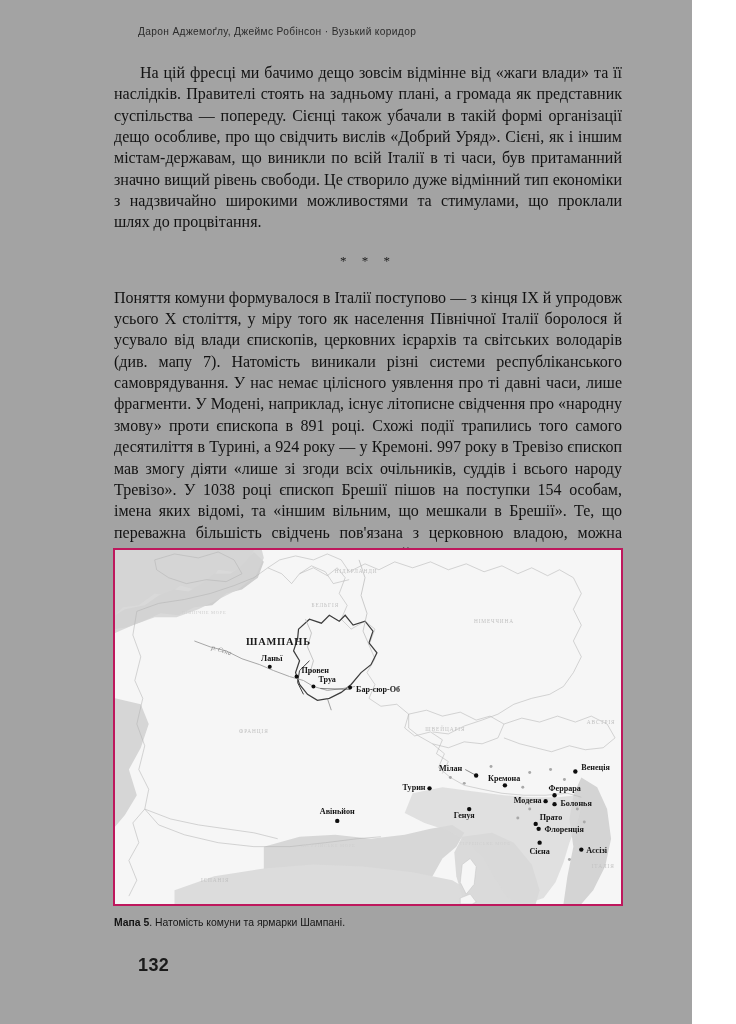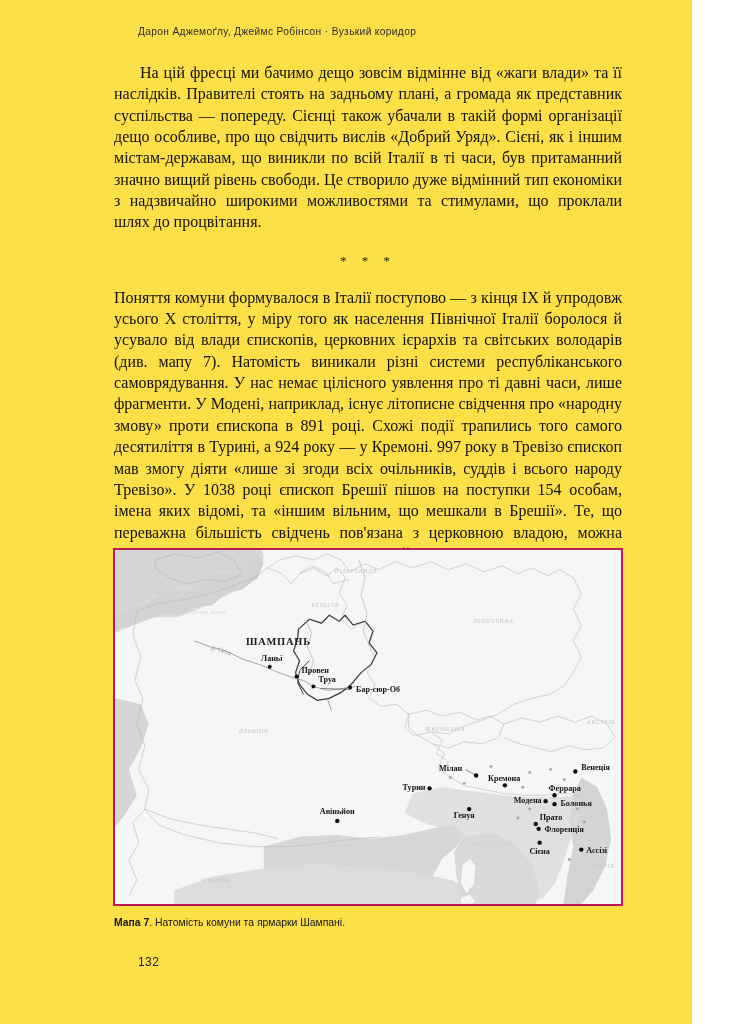--- a/index.html
+++ b/index.html
@@ -14,21 +14,21 @@
     font-family: "Liberation Serif", "DejaVu Serif", serif;
     color: #111111;
     overflow: hidden;
   }
 
   .page {
     position: absolute;
     inset: 0;
     width: 692px;
     height: 1024px;
-    background: #fde047;
+    background: #a3a3a3;
   }
 
   
   .running-header {
     position: absolute;
     left: 138px;
     top: 26px;
     width: 480px;
     font-family: "Liberation Sans", "DejaVu Sans", sans-serif;
     font-size: 10.2px;
@@ -141,23 +141,24 @@
     line-height: 14px;
   }
   .caption b { font-weight: bold; }
 
   
   .folio {
     position: absolute;
     left: 138px;
     top: 955px;
     font-family: "Liberation Sans", "DejaVu Sans", sans-serif;
-    font-size: 12px;
+    font-size: 18px;
     color: #1a1a1a;
     letter-spacing: 0.4px;
+    font-weight: bold;
   }
 </style>
 </head>
 <body>
 
 <div class="page">
 
   <div class="running-header">Дарон Аджемоґлу, Джеймс Робінсон · Вузький коридор</div>
 
   <div class="textcol">
@@ -360,18 +361,18 @@
           <text class="city-label" x="475" y="306" text-anchor="start">Ассізі</text>
 
           <circle class="city-dot" cx="224" cy="274" r="2.2"></circle>
           <text class="city-label" x="224" y="267" text-anchor="middle">Авіньйон</text>
         </g>
       </svg>
     </div>
   </div>
 
   <div class="caption">
-    <b>Мапа 7</b><span>. Натомість комуни та ярмарки Шампані.</span>
+    <b>Мапа 5</b><span>. Натомість комуни та ярмарки Шампані.</span>
   </div>
 
   <div class="folio">132</div>
 
 </div>
 
 </body></html>

